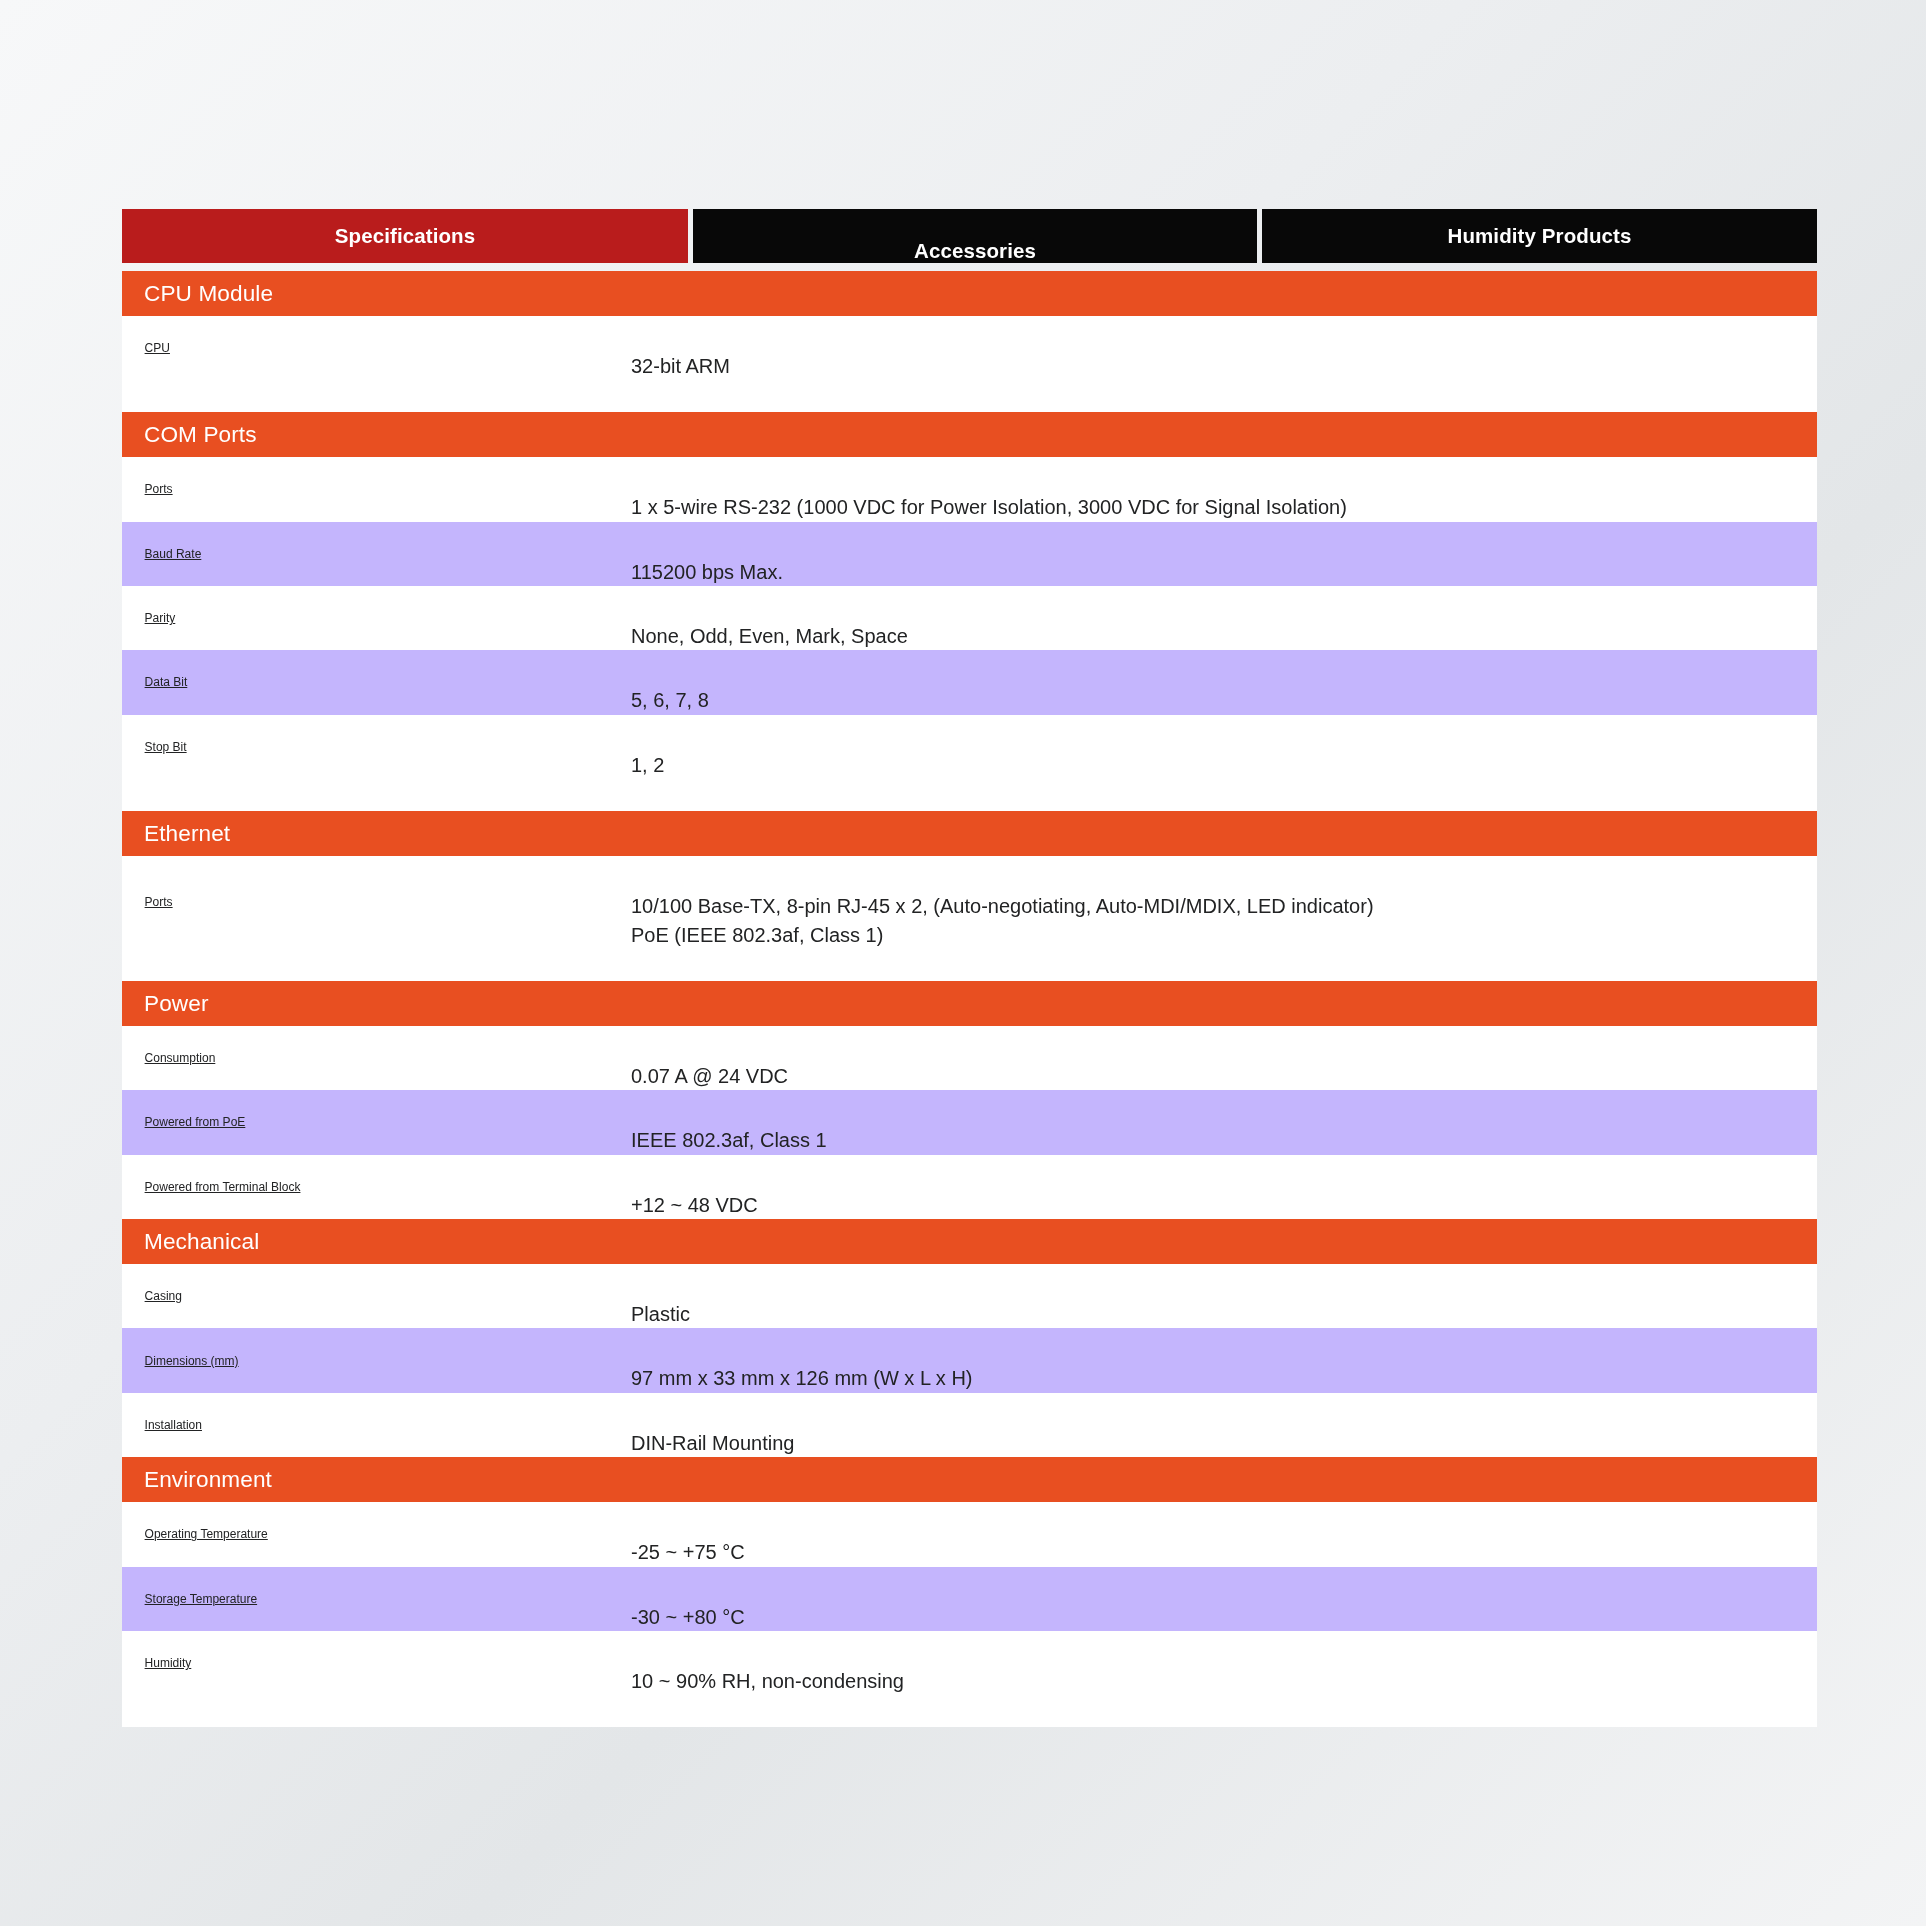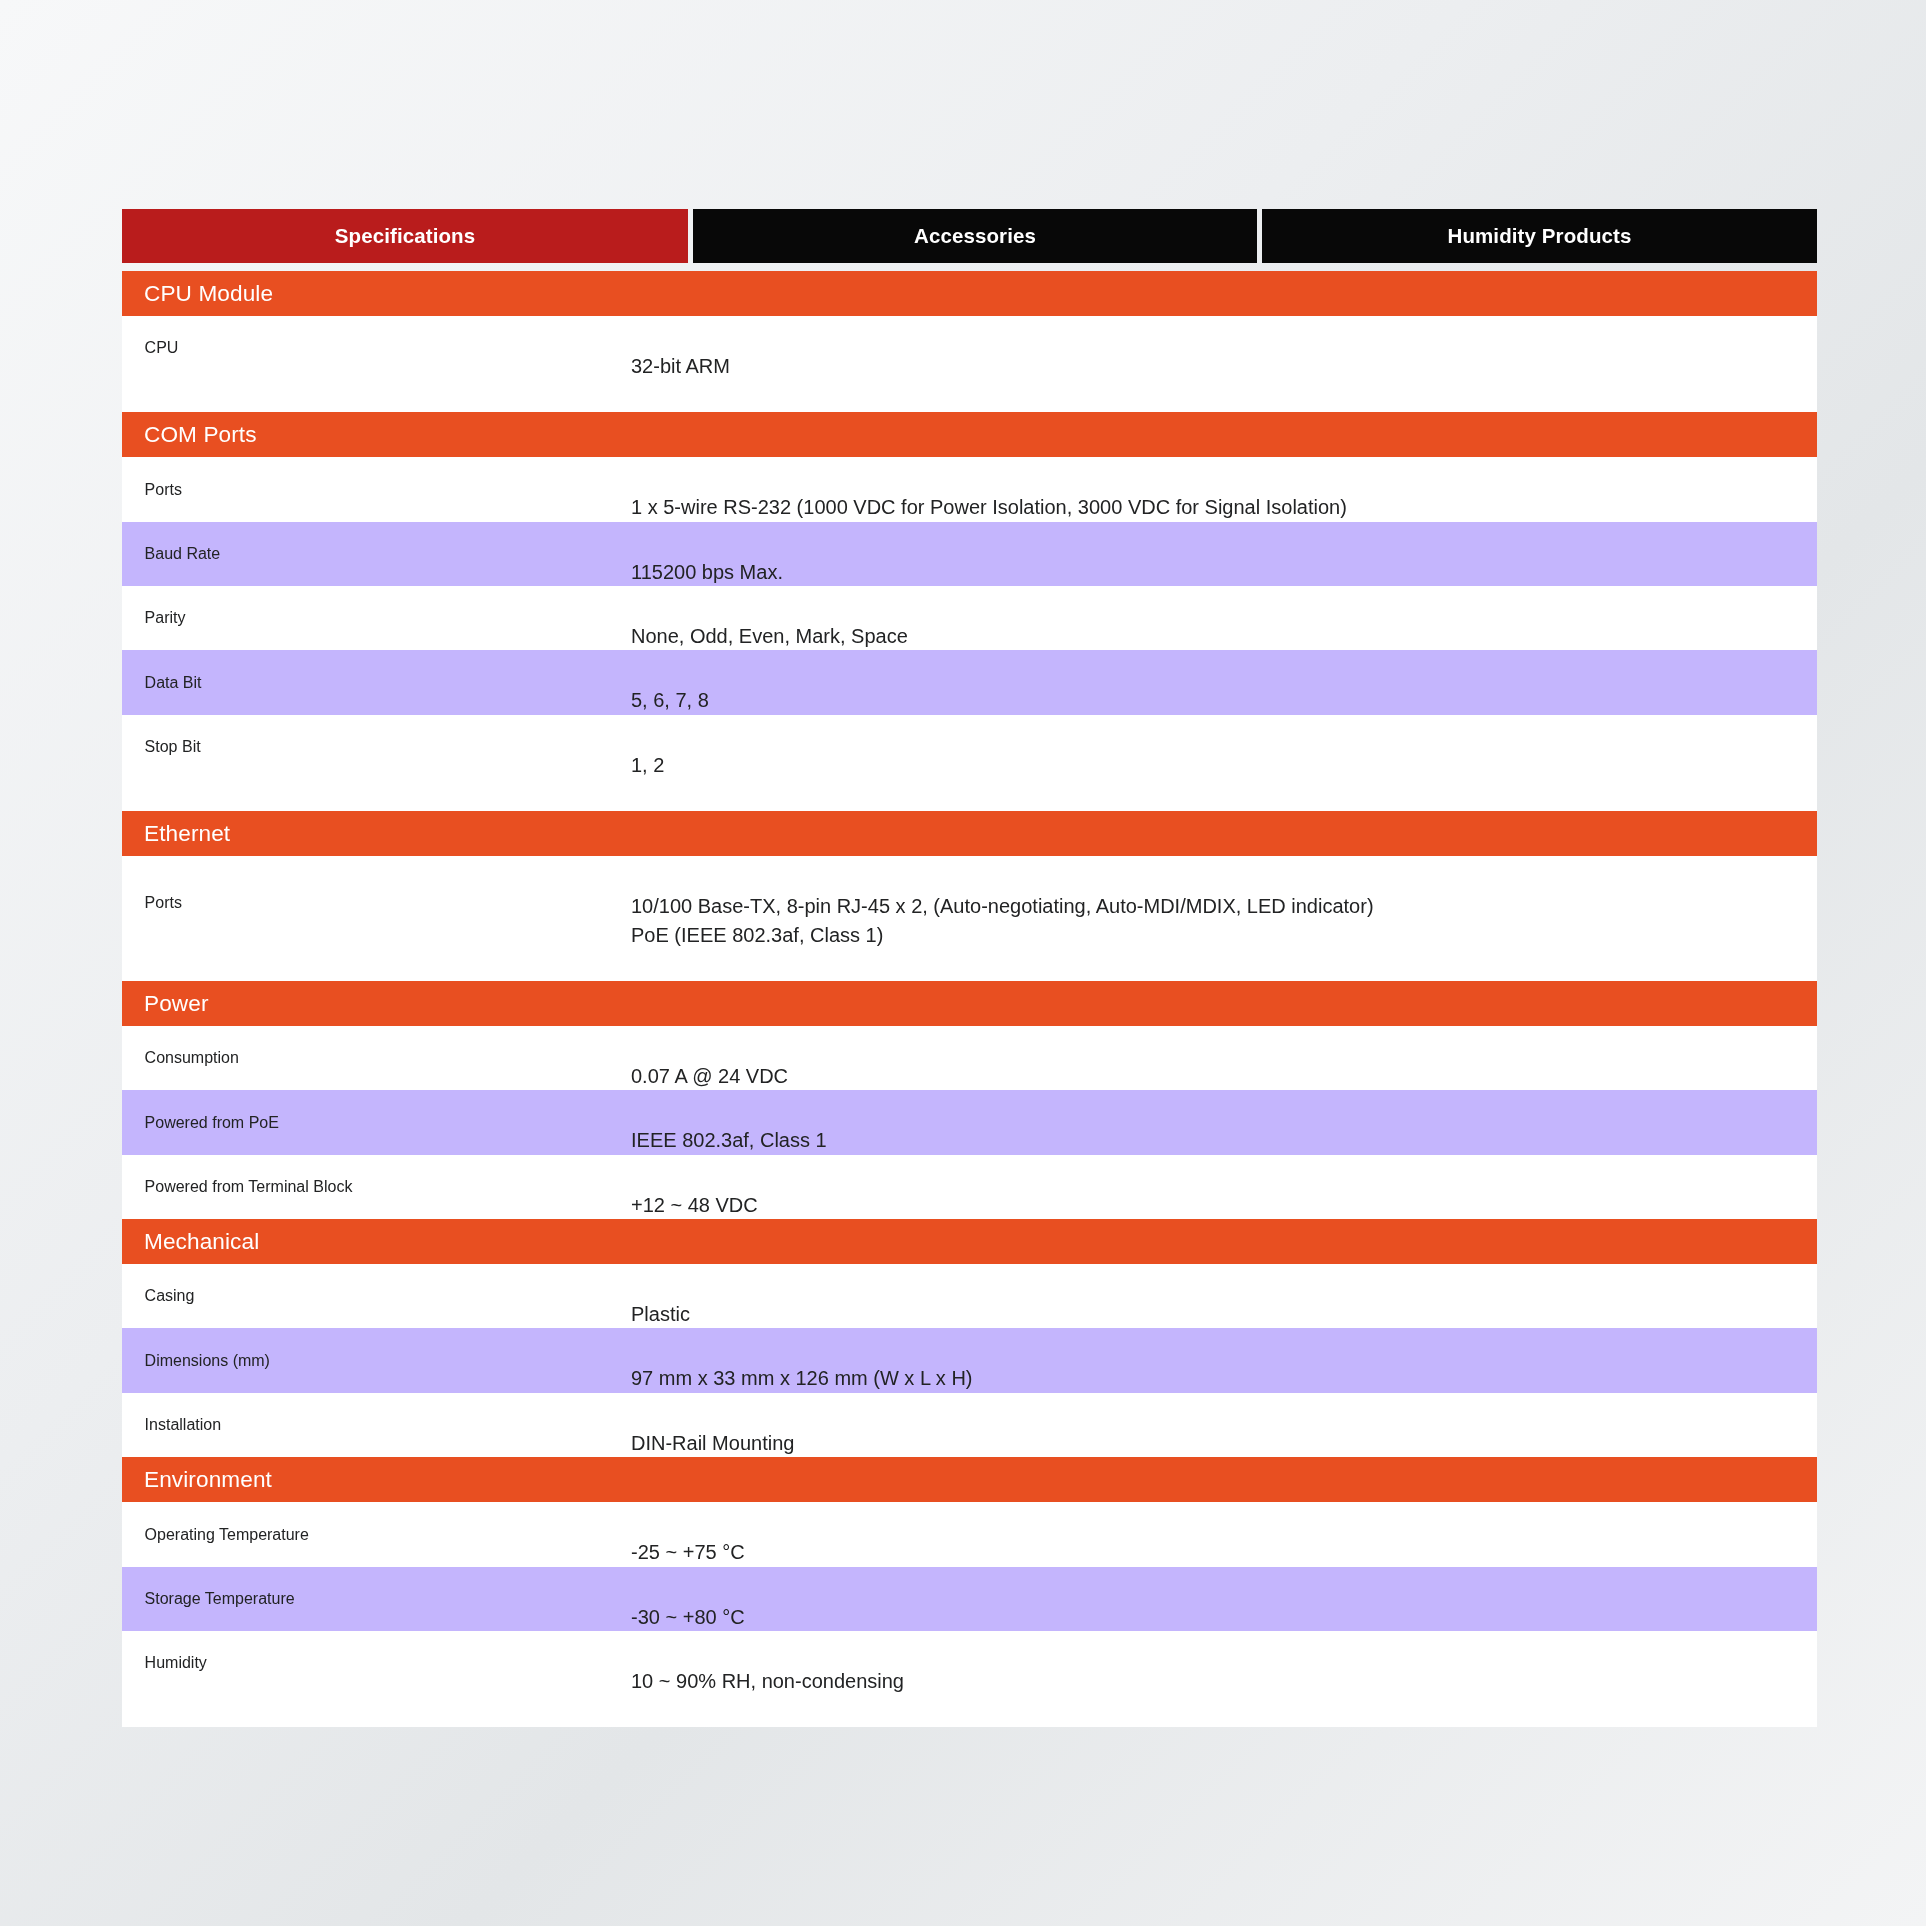--- a/index.html
+++ b/index.html
@@ -35,21 +35,21 @@
     justify-content: center;
     background: #080808;
     color: #ffffff;
     font-size: 20.5px;
     font-weight: bold;
     letter-spacing: 0.1px;
     cursor: pointer;
     user-select: none;
   }
   .tab.tab-0 { width: 566px; }
-  .tab.tab-1 { width: 564px; }
+  .tab.tab-1 { width: 564px; align-items: flex-end; }
   .tab.tab-2 { flex: 1; }
   .tab.active {
     background: #b91c1c;
     color: #ffffff;
   }
 
   
   .section {
     margin-bottom: 0px;
   }
@@ -76,23 +76,24 @@
     box-sizing: border-box;
   }
   .row.alt {
     background: #c4b5fd;
   }
   .row .label {
     width: 509px;
     flex: 0 0 509px;
     padding-left: 22.6px;
     box-sizing: border-box;
-    font-size: 16px;
+    font-size: 12px;
     color: #222324;
     line-height: 1.35;
+    text-decoration: underline;
   }
   .row .value {
     flex: 1;
     padding-right: 22px;
     font-size: 20px;
     color: #222324;
     line-height: 1.42;
     white-space: pre-line;
     margin-top: 36px;
   }

